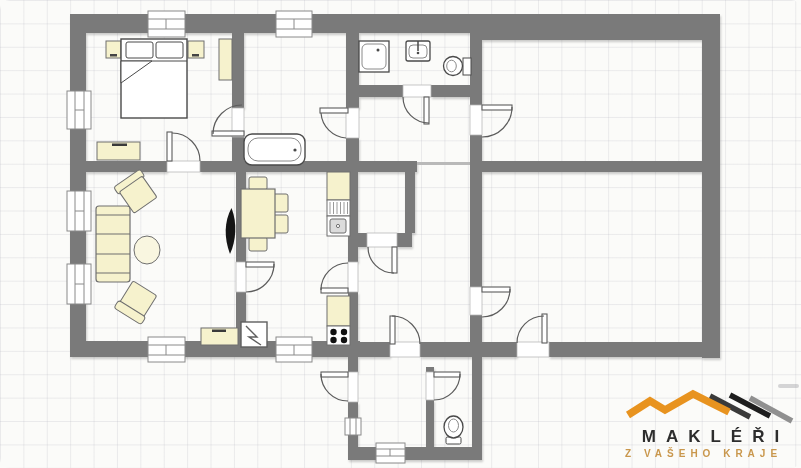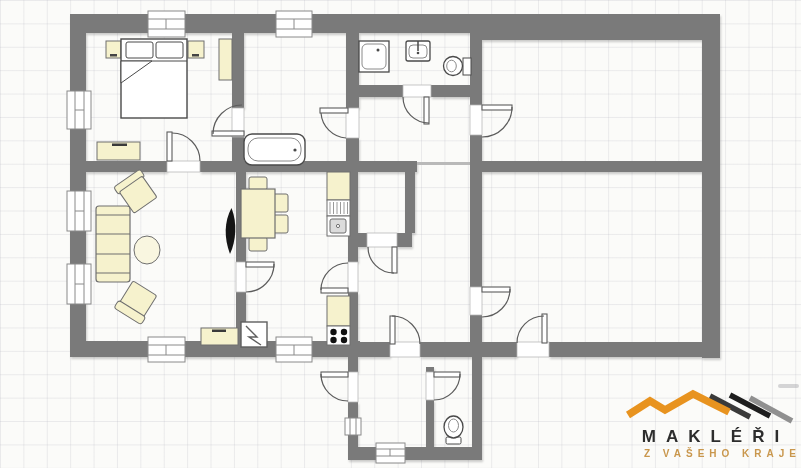--- a/index.html
+++ b/index.html
@@ -8,36 +8,37 @@
     font-family:"Liberation Sans", sans-serif;
     background:#fbfbf9;
   }
   .canvas{
     position:relative;width:801px;height:468px;
     background-color:#fbfbf9;
     background-image:
       linear-gradient(rgba(190,190,198,0.28) 1px, transparent 1px),
       linear-gradient(90deg, rgba(190,190,198,0.28) 1px, transparent 1px);
     background-size:23.4px 23.4px;
+    border-radius:10px;
   }
   svg.plan{position:absolute;left:0;top:0;}
   .walls{filter:drop-shadow(1.5px 2px 1px rgba(90,90,90,0.30));}
   .logo{
     position:absolute;left:620px;top:382px;width:181px;height:86px;
   }
   .logo-roof{position:absolute;left:2px;top:7px;}
   .logo-title{
     position:absolute;left:0;top:45px;width:181px;
     text-align:center;font-size:17px;font-weight:bold;
     letter-spacing:10px;padding-left:10px;box-sizing:border-box;
     color:#2d2d2d;white-space:nowrap;
   }
   .logo-subtitle{
     position:absolute;left:0;top:66px;width:181px;
-    text-align:right;font-size:10px;font-weight:bold;
+    text-align:left;font-size:10px;font-weight:bold;
     letter-spacing:5px;padding-left:5px;box-sizing:border-box;
     color:#c9974d;white-space:nowrap;
   }
   .watermark{
     position:absolute;left:778px;top:384px;width:21px;height:4px;
     background:rgba(150,150,155,0.38);border-radius:2px;
   }
 </style>
 </head>
 <body>

